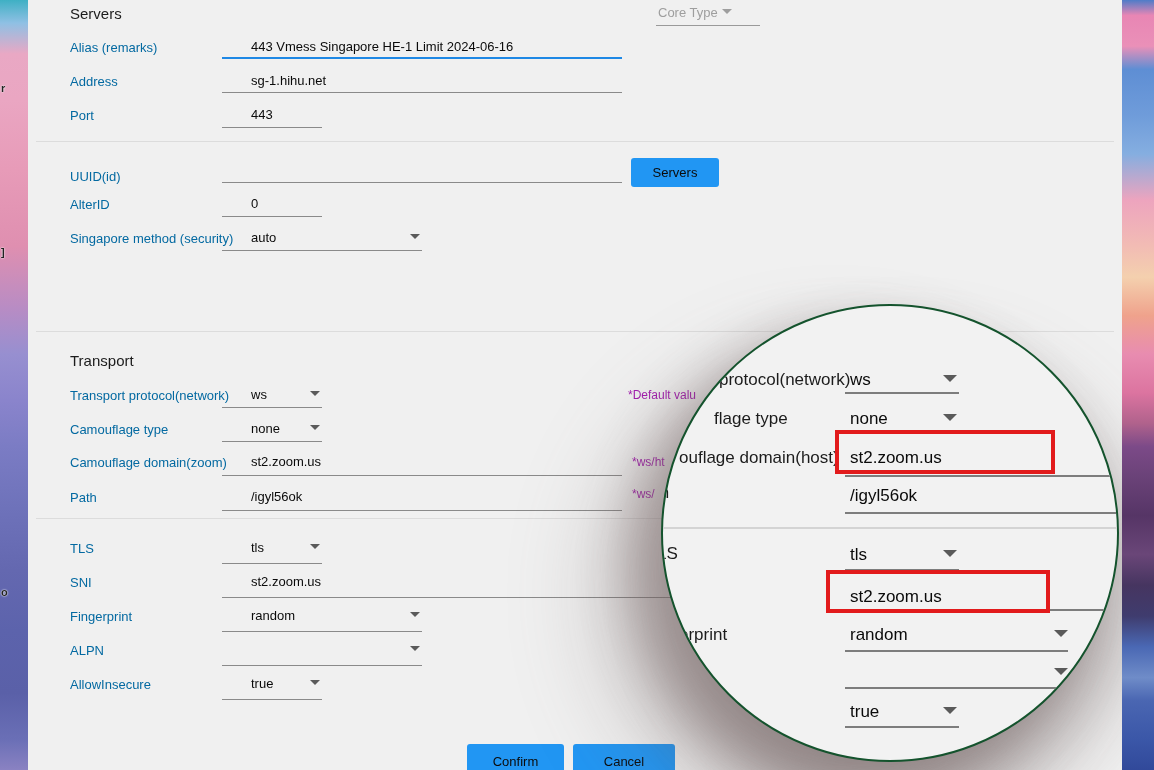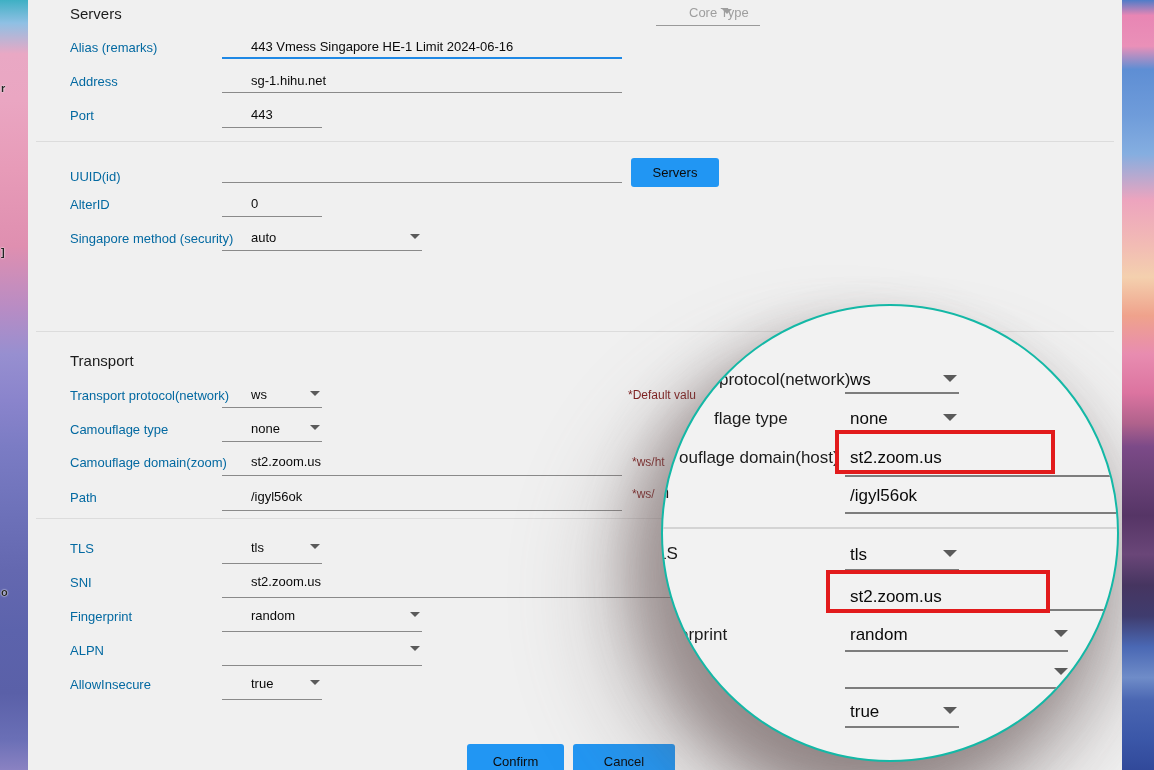--- a/index.html
+++ b/index.html
@@ -25,33 +25,33 @@
   .dialog{position:absolute;left:28px;top:0;width:1094px;height:770px;background:#f0f0f0;}
 
   .h1{position:absolute;left:42px;font-size:15px;color:#1c1c1c;transform:translateY(-50%);}
   .lbl{position:absolute;left:42px;font-size:13px;color:#0369a1;transform:translateY(-50%);white-space:nowrap;}
   .val{position:absolute;left:223px;font-size:13px;color:#0a0a0a;transform:translateY(-50%);white-space:nowrap;}
   .ul{position:absolute;height:1px;background:#8a8a8a;}
   .ul.focus{height:2px;background:#1e88e5;}
   .sep{position:absolute;left:36px;width:1078px;height:1px;background:#dcdcdc;}
   .arr{position:absolute;width:0;height:0;border-left:5px solid transparent;
        border-right:5px solid transparent;border-top:5px solid #5a5a5a;}
-  .hint{position:absolute;font-size:12px;color:#7f1d1d;white-space:nowrap;transform:translateY(-50%);}
+  .hint{position:absolute;font-size:12px;color:#a21caf;white-space:nowrap;transform:translateY(-50%);}
 
   .btn{position:absolute;background:#2196f3;color:#0b0b0b;font-size:13px;border:none;
        border-radius:3px;text-align:center;font-family:inherit;cursor:pointer;}
 
   
-  .core-lbl{position:absolute;left:630px;top:12px;font-size:13px;color:#9e9e9e;transform:translateY(-50%);margin-left:31px;}
+  .core-lbl{position:absolute;left:630px;top:12px;font-size:13px;color:#9e9e9e;transform:translateY(-50%);}
   .core-ul{position:absolute;left:628px;top:25px;width:104px;height:1px;background:#9a9a9a;}
   .arr.dim{border-top-color:#9e9e9e;}
 
   
   .lens{position:absolute;left:661px;top:304px;width:458px;height:458px;border-radius:50%;
-        background:#f2f2f2;border:2px solid #14b8a6;box-sizing:border-box;z-index:5;
+        background:#f2f2f2;border:2px solid #14532d;box-sizing:border-box;z-index:5;
         box-shadow:-28px 30px 50px 4px rgba(112,96,96,.45),
                    -55px 60px 90px 8px rgba(112,96,96,.28),
                     20px 48px 70px rgba(112,96,96,.35);}
   .lens-inner{position:absolute;inset:0;border-radius:50%;overflow:hidden;}
   .z-lbl{position:absolute;font-size:17px;color:#1c1c1c;transform:translateY(-50%);white-space:nowrap;}
   .z-val{position:absolute;left:187px;font-size:17px;color:#0a0a0a;transform:translateY(-50%);white-space:nowrap;}
   .z-ul{position:absolute;height:2px;background:#7d7d7d;}
   .z-sep{position:absolute;left:0;width:458px;height:2px;background:#d4d4d4;}
   .z-arr{position:absolute;width:0;height:0;border-left:7px solid transparent;
          border-right:7px solid transparent;border-top:7px solid #5a5a5a;}

